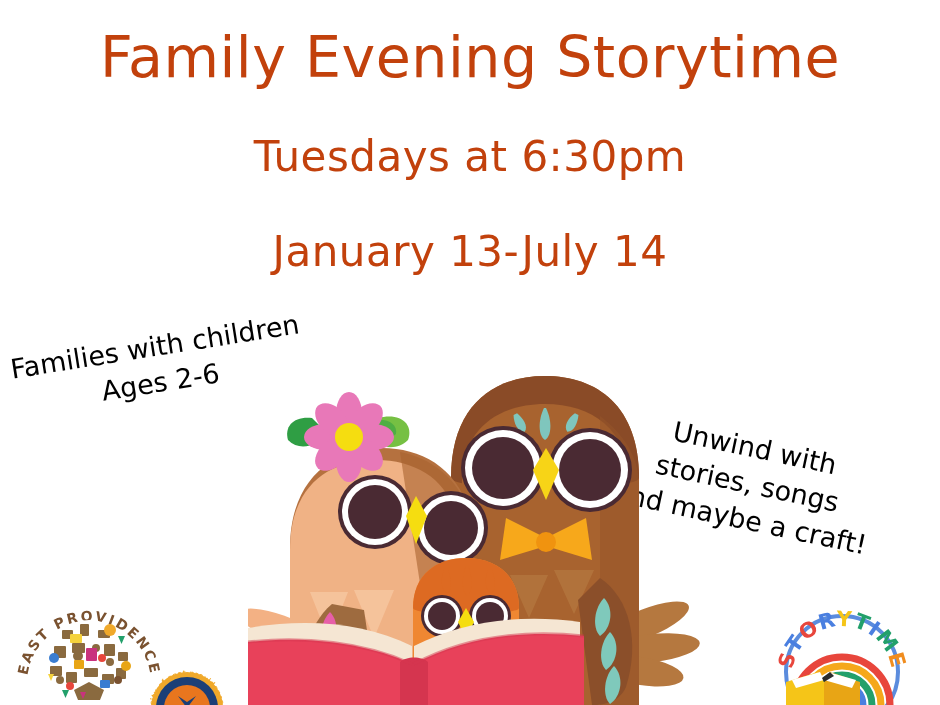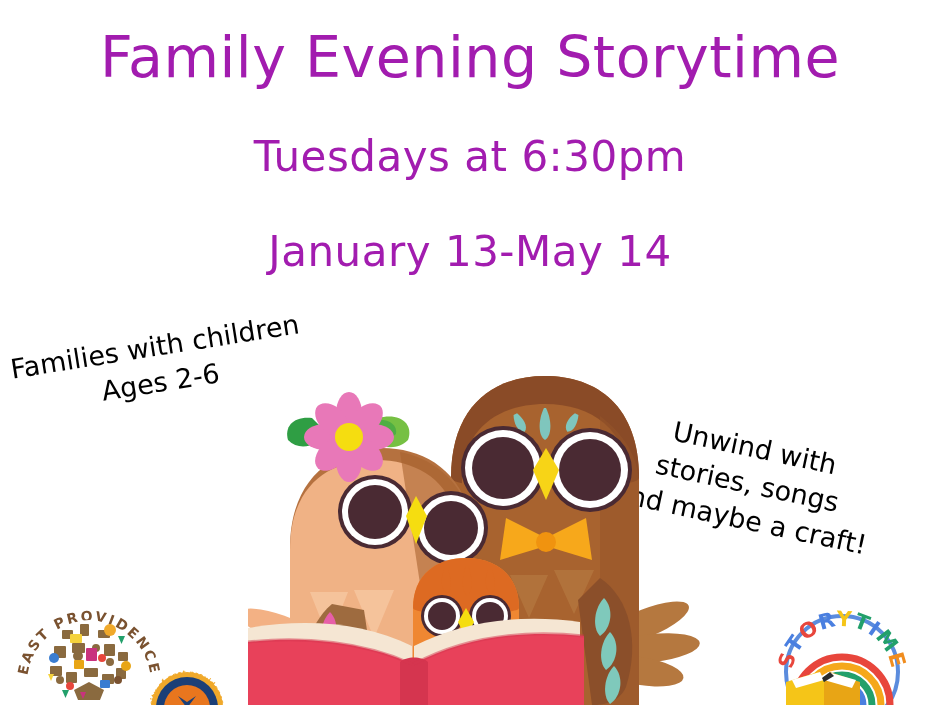--- a/index.html
+++ b/index.html
@@ -21,21 +21,21 @@
     background: #ffffff;
   }
 
   
   .headline {
     position: absolute;
     left: 0;
     top: 24px;
     width: 940px;
     text-align: center;
-    color: #a21caf;
+    color: #c2410c;
     font-family: "DejaVu Sans", sans-serif;
     font-weight: 400;
     letter-spacing: 0.5px;
   }
   .title-main {
     font-size: 57px;
     line-height: 66px;
     white-space: nowrap;
   }
   .title-line {
@@ -81,21 +81,21 @@
   .art svg { display: block; width: 100%; height: 100%; }
 </style>
 </head>
 <body>
 
 <div id="poster">
 
   <div class="headline">
     <div class="title-main">Family Evening Storytime</div>
     <div class="title-line">Tuesdays at 6:30pm</div>
-    <div class="title-line">January 13-May 14</div>
+    <div class="title-line">January 13-July 14</div>
   </div>
 
   <div class="caption caption-left">
     <div>Families with children</div>
     <div>Ages 2-6</div>
   </div>
 
   <div class="caption caption-right">
     <div>Unwind with</div>
     <div>stories, songs</div>

